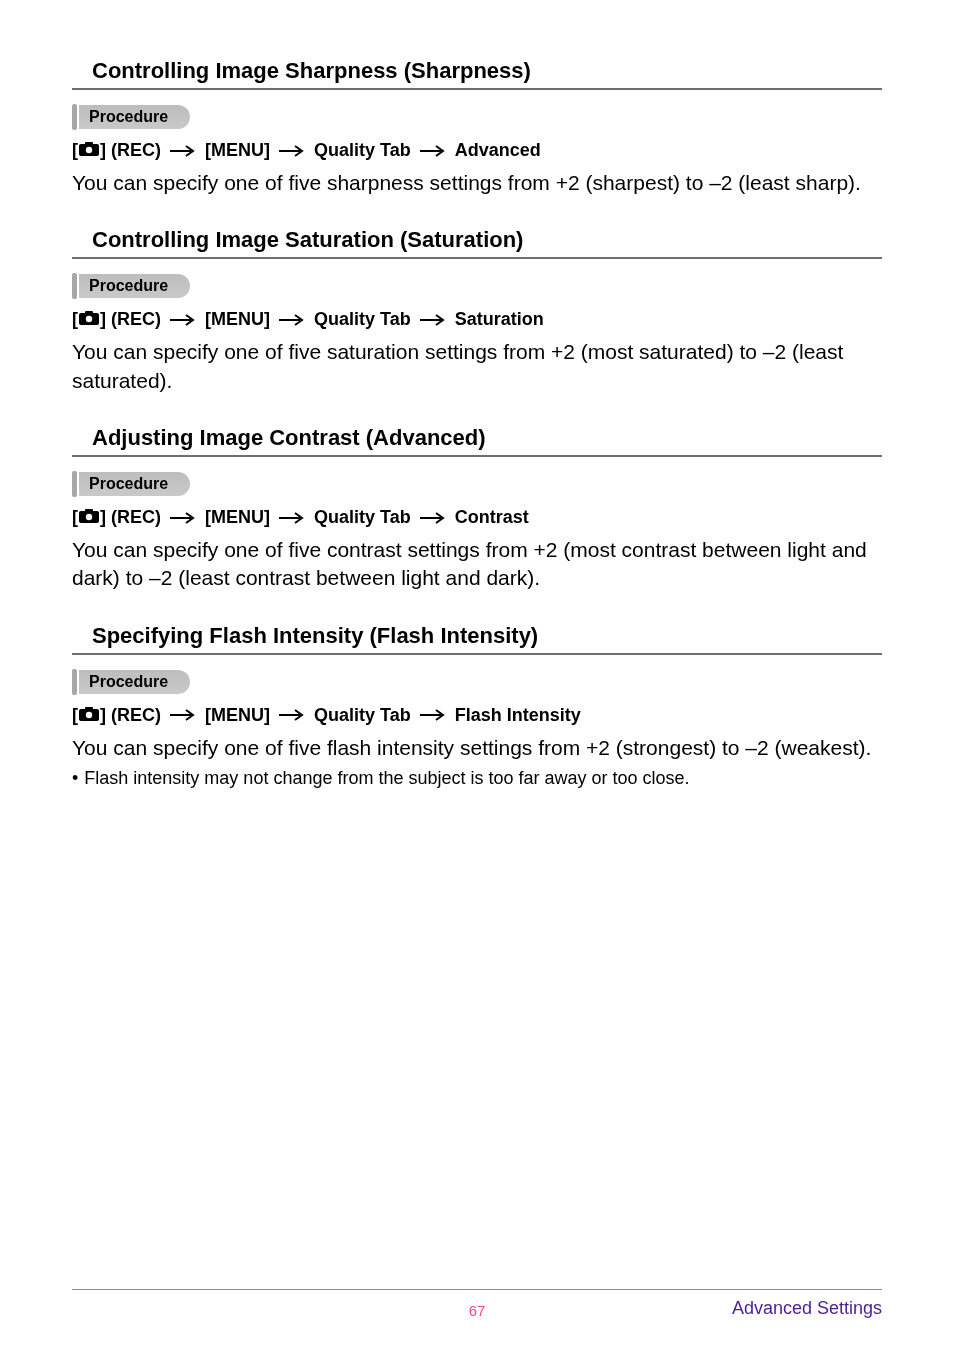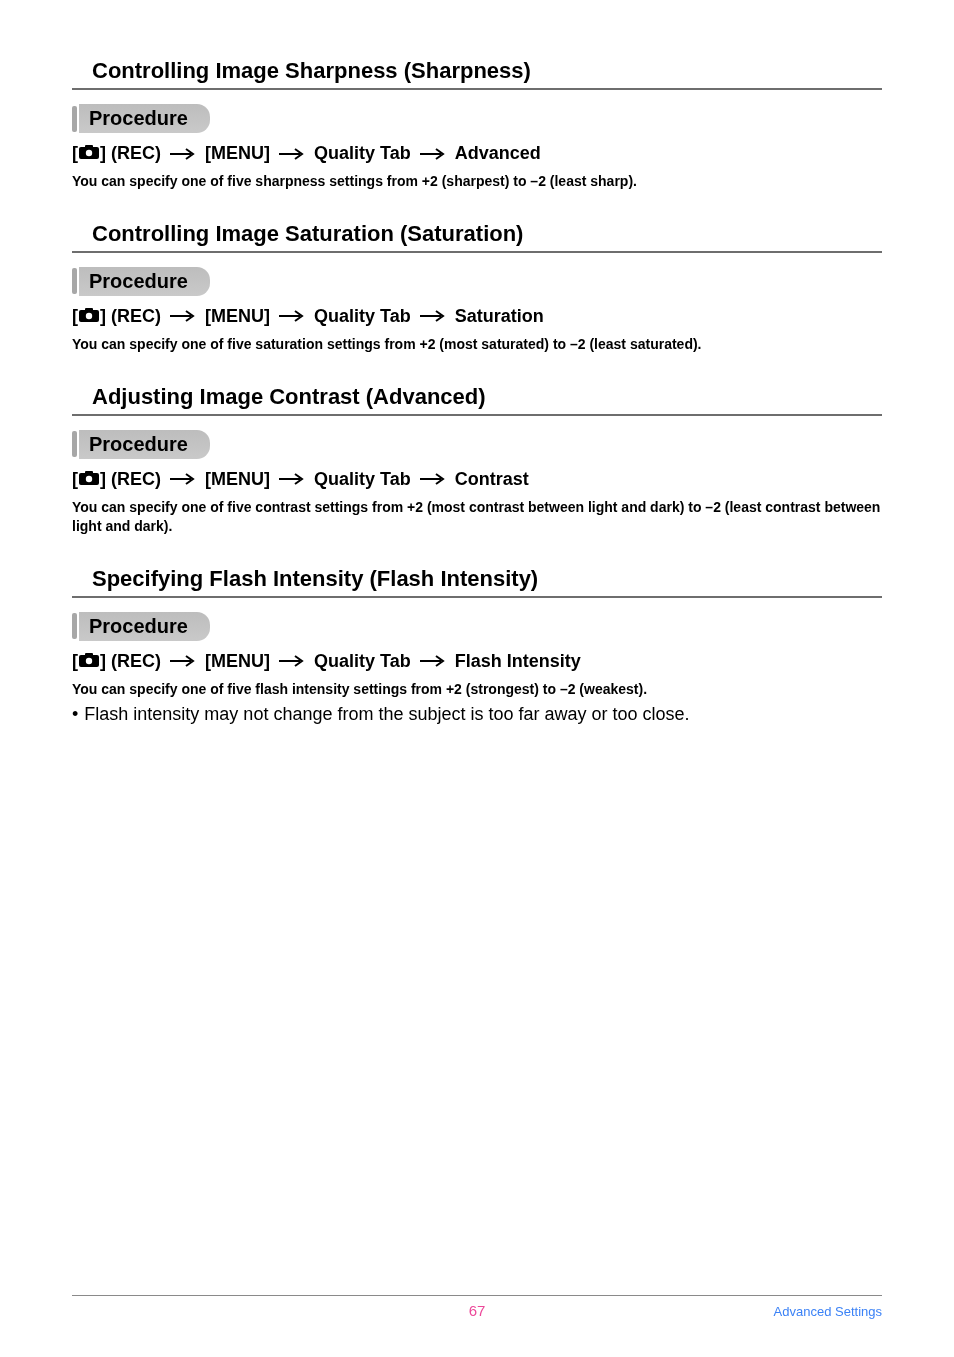--- a/index.html
+++ b/index.html
@@ -50,21 +50,21 @@
     width: 5px;
     height: 26px;
     background: #a7a7a7;
     border-radius: 2px;
     margin-right: 2px;
   }
   .proc-pill {
     background: linear-gradient(to bottom, #bdbdbd, #c9c9c9);
     color: #000;
     font-weight: bold;
-    font-size: 20px;
+    font-size: 16px;
     padding: 3px 22px 3px 10px;
     border-radius: 0 13px 13px 0;
   }
   .path-line {
     font-size: 18px;
     font-weight: bold;
     margin-bottom: 8px;
     display: flex;
     align-items: center;
     flex-wrap: wrap;
@@ -79,24 +79,23 @@
   }
   .arrow svg {
     display: block;
   }
   .camera-icon {
     display: inline-block;
     vertical-align: middle;
     margin: 0 1px;
   }
   .body-text {
-    font-size: 14px;
+    font-size: 21px;
     line-height: 1.35;
     margin-bottom: 4px;
-    font-weight: bold;
   }
   .bullet-row {
     display: flex;
     font-size: 18px;
     line-height: 1.35;
   }
   .bullet-row .dot {
     margin-right: 6px;
   }
   .footer {
@@ -118,22 +117,22 @@
   }
   .page-num {
     position: absolute;
     left: 50%;
     transform: translateX(-50%);
     font-size: 15px;
     color: #ec4899;
   }
   .footer-right {
     margin-left: auto;
-    font-size: 13px;
-    color: #3b82f6;
+    font-size: 18px;
+    color: #4c1d95;
   }
 </style>
 </head>
 <body>
 
 <div class="page">
 
   <div class="section">
     <div class="h2-wrap">
       <div class="h2-bar-outer"></div>

